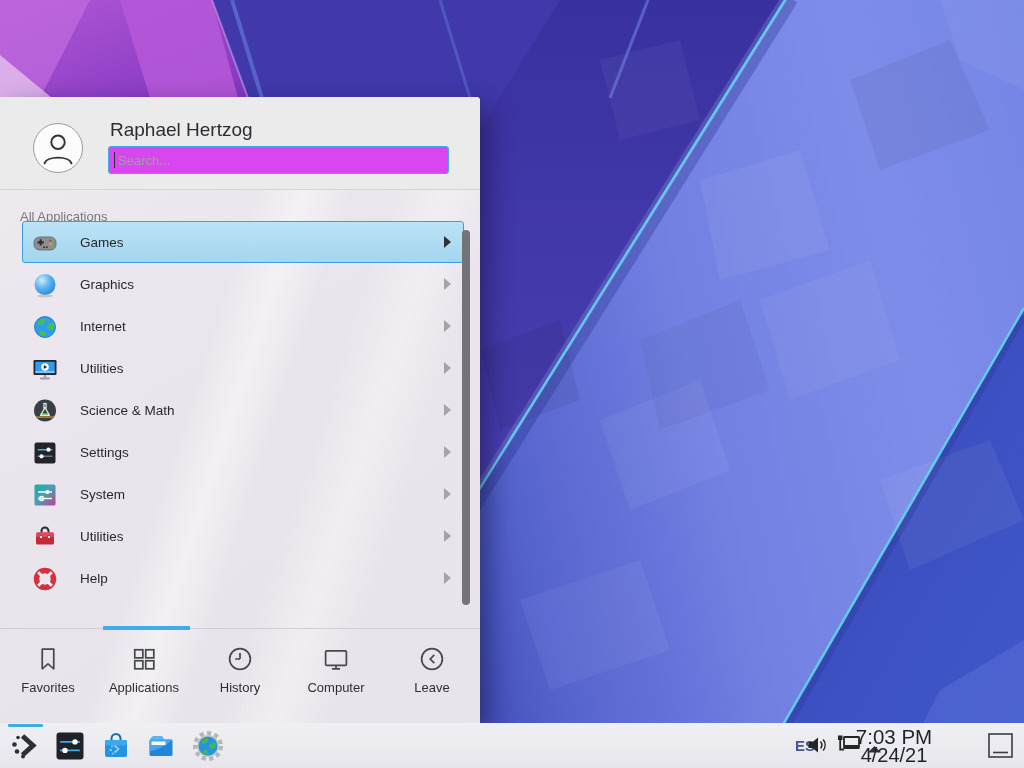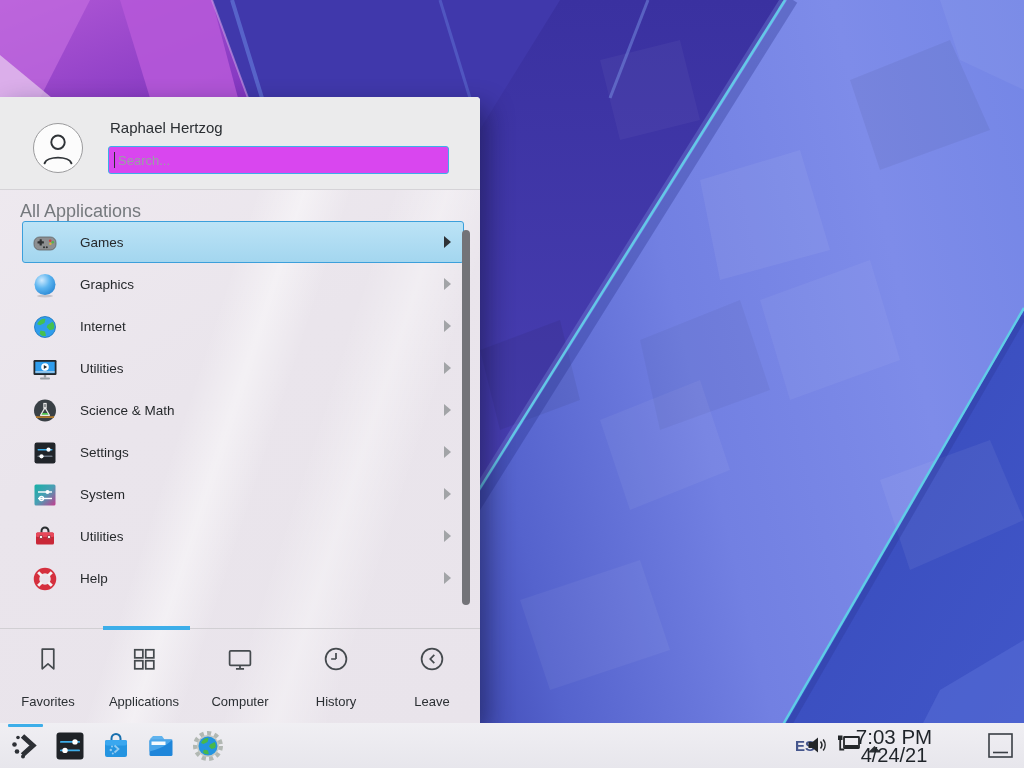--- a/index.html
+++ b/index.html
@@ -15,49 +15,49 @@
     background:linear-gradient(150deg,#efeaf0 0%,#eae5ec 45%,#e9e4eb 100%);
     border-radius:0 4px 0 0;box-shadow:8px 10px 26px rgba(10,10,40,.45);overflow:hidden;}
   .kickoff .streaks{position:absolute;inset:0;pointer-events:none;
     background:
       linear-gradient(108deg,rgba(255,255,255,0) 42%,rgba(255,255,255,.45) 49%,rgba(255,255,255,0) 56%),
       linear-gradient(108deg,rgba(255,255,255,0) 62%,rgba(255,255,255,.35) 70%,rgba(255,255,255,0) 78%);}
   .k-header{position:absolute;top:0;left:0;right:0;height:93px;background:#ebebec;
     border-bottom:1px solid #d5d3d7;}
   .avatar{position:absolute;left:33px;top:26px;width:50px;height:50px;border-radius:50%;
     background:#fcfcfc;border:1px solid #9b9b9d;}
-  .user-name{position:absolute;left:110px;top:22px;font-size:15px;color:#2a2e32;}
+  .user-name{position:absolute;left:110px;top:22px;font-size:19px;color:#2a2e32;}
   .search-wrap{position:absolute;left:108px;top:49px;width:341px;height:28px;}
   .search-input{width:100%;height:100%;border:1px solid #3daee9;border-radius:3px;
     background:#d946ef;padding:0 6px 0 9px;font-size:13px;color:#3a3e42;outline:none;
     font-family:"Liberation Sans",sans-serif;}
   .search-input::placeholder{color:#9aa0a5;}
   .search-caret{position:absolute;left:6px;top:6px;width:1px;height:16px;background:#2b2f33;}
 
-  .section-label{position:absolute;left:20px;top:104px;font-size:18px;color:#75797d;}
+  .section-label{position:absolute;left:20px;top:112px;font-size:13px;color:#75797d;}
 
   .cat-list{position:absolute;left:0;right:0;top:124px;height:407px;overflow:hidden;}
   .cat-row{position:relative;height:42px;margin:0 16px 0 22px;border:1px solid transparent;border-radius:3px;}
   .cat-row.sel{background:linear-gradient(#bce3f6,#a3d6ef);border:1px solid #3c9fdb;}
   .cat-icon{position:absolute;left:8px;top:7px;width:28px;height:28px;}
   .cat-icon svg{display:block;width:28px;height:28px;}
   .cat-label{position:absolute;left:57px;top:13px;font-size:13.5px;color:#26292c;}
   .cat-arrow{position:absolute;right:12px;top:14px;width:0;height:0;
     border-top:6px solid transparent;border-bottom:6px solid transparent;border-left:7px solid #a2a4a7;}
   .cat-row.sel .cat-arrow{border-left-color:#2e3236;}
 
   .scrollbar{position:absolute;left:462px;top:133px;width:8px;height:375px;
     background:#737378;border-radius:4px;}
 
   .tab-bar{position:absolute;left:0;right:0;bottom:0;height:95px;border-top:1px solid #d1cfd3;
     display:flex;}
   .tab-indicator{position:absolute;left:103px;top:-3px;width:87px;height:4px;background:#3daee9;}
   .tab{flex:1;display:flex;flex-direction:column;align-items:center;padding-top:15px;cursor:default;}
   .tab-icon svg{display:block;width:30px;height:30px;}
-  .tab-label{margin-top:20px;font-size:13px;color:#2b2f33;}
+  .tab-label{margin-top:6px;font-size:13px;color:#2b2f33;}
 
   
   .taskbar{position:absolute;left:0;bottom:0;width:1024px;height:45px;z-index:10;
     background:linear-gradient(#f0eff3,#e7e6ec);}
   .tb-ind{position:absolute;left:8px;top:1px;width:35px;height:3px;background:#3daee9;border-radius:1px;}
   .tb-icon{position:absolute;top:7px;width:32px;height:32px;}
   .tb-icon svg{display:block;width:32px;height:32px;}
   .kbd-layout{position:absolute;left:779px;top:0;height:45px;line-height:45px;
     font-size:15px;font-weight:bold;color:#45568d;margin-left:16px;}
   .tray-icon{position:absolute;}
@@ -321,35 +321,35 @@
             <rect x="5" y="14.5" width="7" height="7"></rect>
               <rect x="14.5" y="14.5" width="7" height="7"></rect>
           </svg>
         </span>
         <span class="tab-label">Applications</span>
       </div>
 
       <div class="tab">
         <span class="tab-icon">
           <svg viewBox="0 0 26 26" fill="none" stroke="#454a4e" stroke-width="1.5">
-            <rect x="4" y="6" width="18" height="12.5" rx="1"></rect>
-            <path d="M13 18.5v3M9.5 21.5h7"></path>
-          </svg>
-        </span>
-        <span class="tab-label">Computer</span>
+            <circle cx="13" cy="13" r="9"></circle>
+            <path d="M13 13V7.8M13 13H8.8"></path>
+          </svg>
+        </span>
+        <span class="tab-label">History</span>
       </div>
 
       <div class="tab">
         <span class="tab-icon">
           <svg viewBox="0 0 26 26" fill="none" stroke="#454a4e" stroke-width="1.5">
-            <circle cx="13" cy="13" r="9"></circle>
-            <path d="M13 13V7.8M13 13H8.8"></path>
-          </svg>
-        </span>
-        <span class="tab-label">History</span>
+            <rect x="4" y="6" width="18" height="12.5" rx="1"></rect>
+            <path d="M13 18.5v3M9.5 21.5h7"></path>
+          </svg>
+        </span>
+        <span class="tab-label">Computer</span>
       </div>
 
       <div class="tab">
         <span class="tab-icon">
           <svg viewBox="0 0 26 26" fill="none" stroke="#454a4e" stroke-width="1.5">
             <circle cx="13" cy="13" r="9"></circle>
             <path d="M15 9.5 11.5 13l3.5 3.5"></path>
           </svg>
         </span>
         <span class="tab-label">Leave</span>

